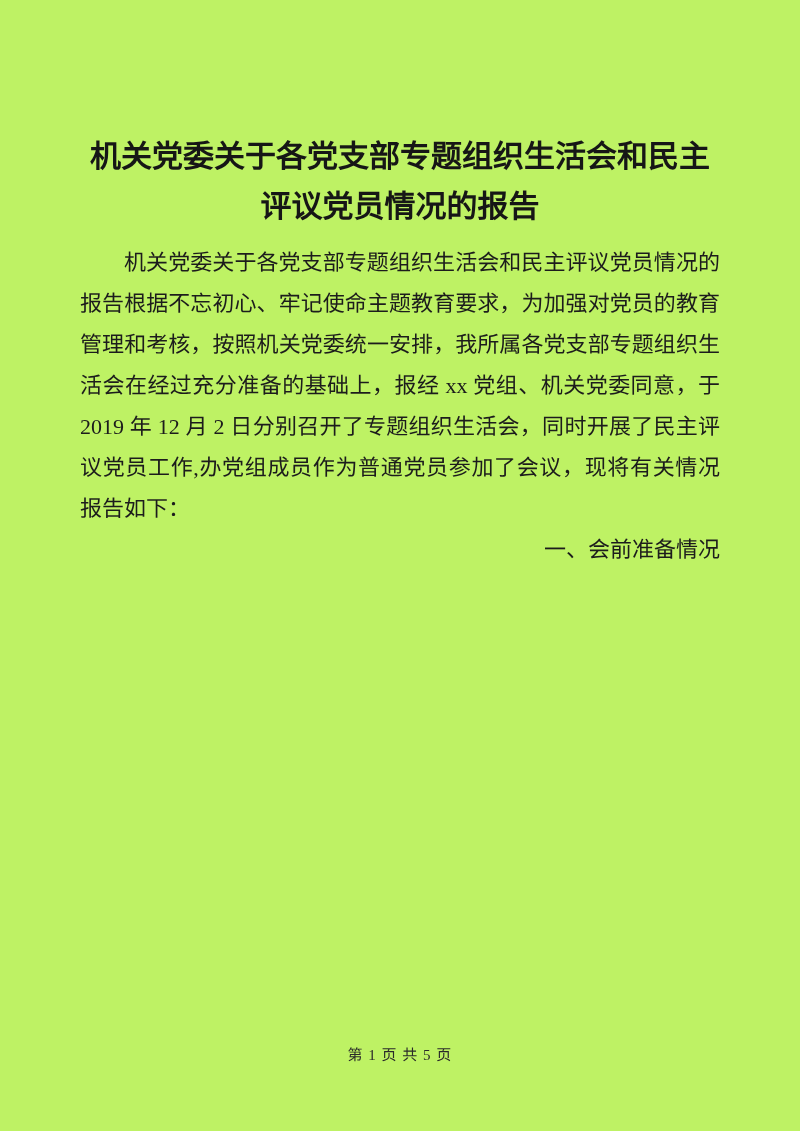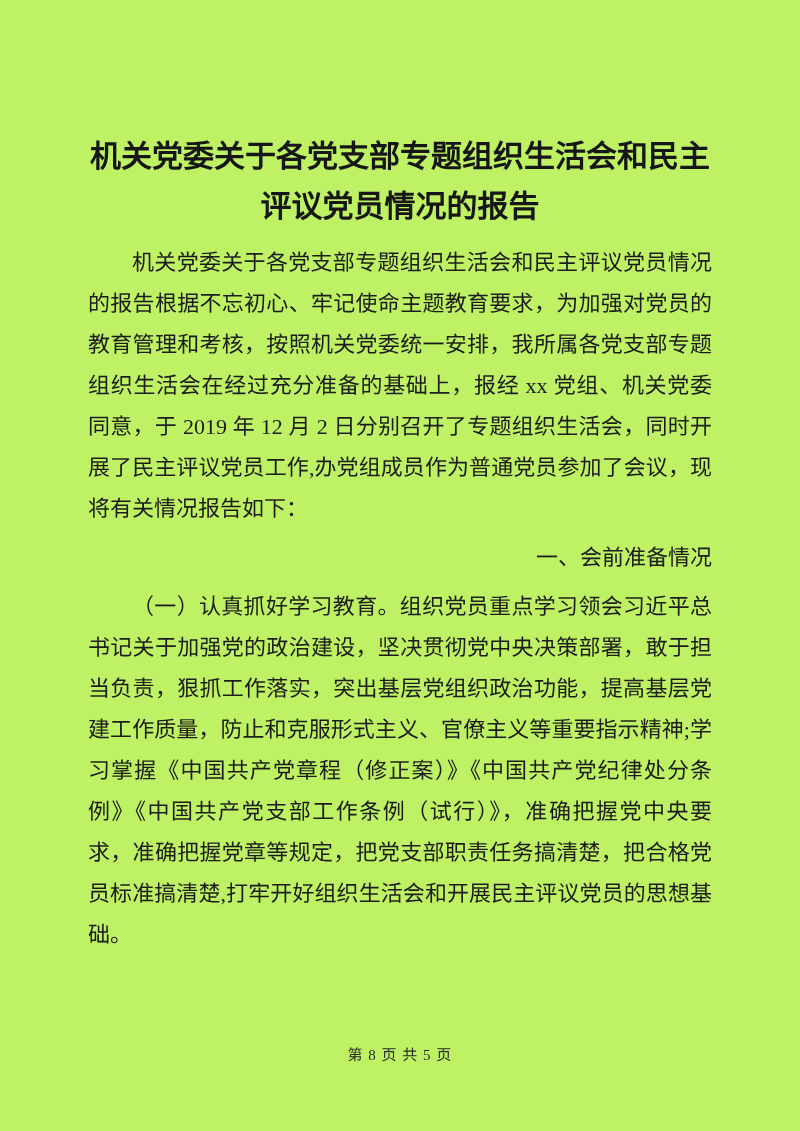--- a/index.html
+++ b/index.html
@@ -25,21 +25,21 @@
   .doc-title {
     margin: 0 0 10px 0;
     font-size: 31px;
     font-weight: bold;
     line-height: 50px;
     text-align: center;
     letter-spacing: 0px;
     color: #161616;
   }
   .doc-body p {
-    margin: 8px;
+    margin: 0;
     font-size: 22px;
     line-height: 41px;
     text-align: justify;
     text-justify: inter-character;
     text-indent: 2em;
     color: #1c1c1c;
   }
   .doc-body p.section-heading {
     font-weight: normal;
     text-align: right;
@@ -58,17 +58,16 @@
 </style>
 </head>
 <body>
 
 <div class="doc-page">
   <div class="doc-content">
     <h1 class="doc-title">机关党委关于各党支部专题组织生活会和民主评议党员情况的报告</h1>
     <div class="doc-body">
       <p>机关党委关于各党支部专题组织生活会和民主评议党员情况的报告根据不忘初心、牢记使命主题教育要求，为加强对党员的教育管理和考核，按照机关党委统一安排，我所属各党支部专题组织生活会在经过充分准备的基础上，报经 xx 党组、机关党委同意，于 2019 年 12 月 2 日分别召开了专题组织生活会，同时开展了民主评议党员工作,办党组成员作为普通党员参加了会议，现将有关情况报告如下：</p>
       <p class="section-heading">一、会前准备情况</p>
-      <p>（一）认真抓好学习教育。组织党员重点学习领会习近平总书记关于加强党的政治建设，坚决贯彻党中央决策部署，敢于担当负责，狠抓工作落实，突出基层党组织政治功能，提高基层党建工作质量，防止和克服形式主义、官僚主义等重要指示精神;学习掌握《中国共产党章程（修正案）》《中国共产党纪律处分条例》《中国共产党支部工作条例（试行）》，准确把握党中央要求，准确把握党章等规定，把党支部职责任务搞清楚，把合格党员标准搞清楚,打牢开好组织生活会和开展民主评议党员的思想基础。</p>
     </div>
   </div>
-  <div class="doc-footer">第 8 页 共 5 页</div>
+  <div class="doc-footer">第 1 页 共 5 页</div>
 </div>
 
 </body></html>

